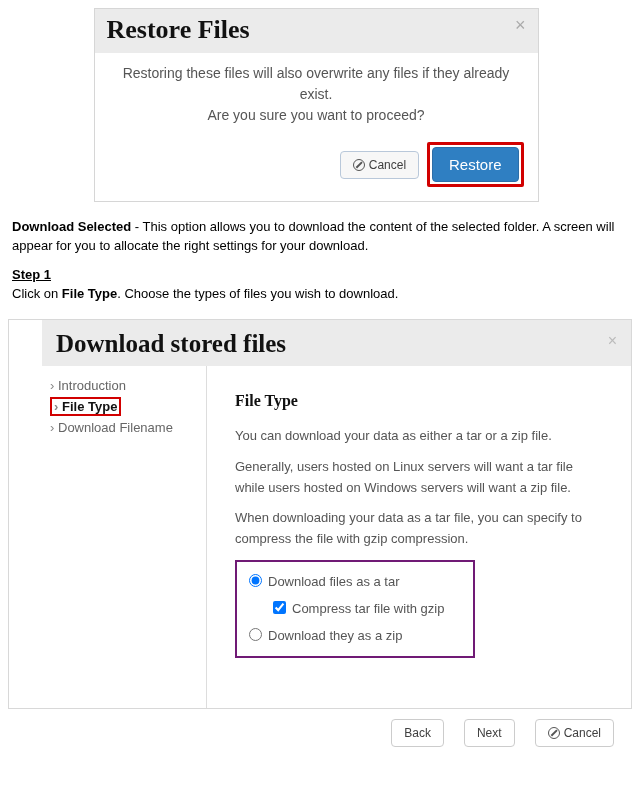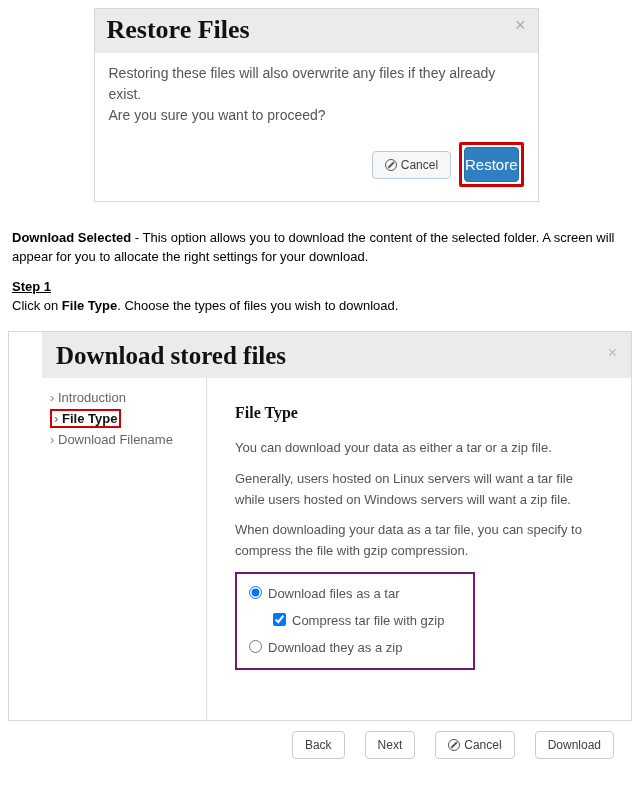--- a/index.html
+++ b/index.html
@@ -32,41 +32,42 @@
     top: 6px;
     font-size: 18px;
     color: #aaa;
     cursor: pointer;
   }
   .dialog1-body {
     padding: 10px 14px 16px;
     color: #555;
     font-size: 14px;
     line-height: 1.5;
+    text-align: center;
   }
   .dialog1-btnrow {
     text-align: right;
     padding: 0 14px 14px;
   }
   .btn {
     display: inline-block;
     border: 1px solid #ccc;
     border-radius: 4px;
     padding: 6px 12px;
     font-size: 12px;
     background: #f7f7f7;
     color: #404040;
     cursor: pointer;
     vertical-align: middle;
   }
   .btn-primary {
     background: #2f7fc2;
     border-color: #2c6ea8;
     color: #fff;
-    padding: 8px 0;
+    padding: 8px 16px;
     font-size: 15px;
     text-align: right;
   }
   .noicon-circle {
     display: inline-block;
     position: relative;
     width: 12px; height: 12px;
     border: 1.5px solid #555;
     border-radius: 50%;
     margin-right: 4px;
@@ -85,21 +86,21 @@
     display: inline-block;
     padding: 2px;
     border-radius: 2px;
   }
   .doc-body {
     padding: 16px 12px 6px;
     color: #000;
     font-size: 13px;
     line-height: 1.45;
   }
-  .doc-body p { margin-bottom: 10px; margin-top: 11px; }
+  .doc-body p { margin-bottom: 10px; }
   .step-title { font-weight: bold; text-decoration: underline; }
 
   .dialog2 {
     border: 1px solid #d8d8d8;
     margin: 0 0 0 8px;
     background: #fff;
     padding-left: 33px;
   }
   .dialog2-header {
     background: #ebebeb;
@@ -247,14 +248,13 @@
       </div>
       <div style="height:40px;"></div>
     </div>
   </div>
 </div>
 
 <div class="dialog2-footer">
   <button class="btn"><span>Back</span></button>
   <button class="btn"><span>Next</span></button>
   <button class="btn"><span class="noicon-circle"></span><span>Cancel</span></button>
-  <button class="btn"><span>Download</span></button>
 </div>
 
 </body></html>

